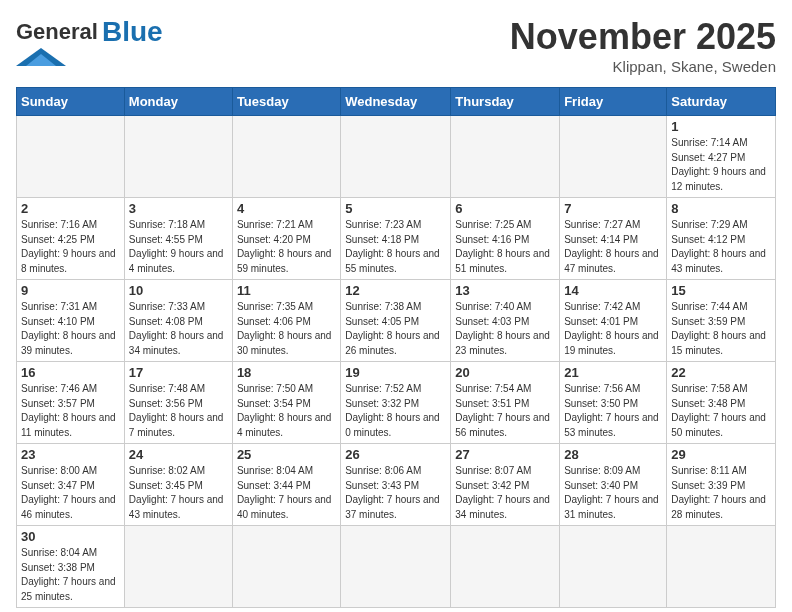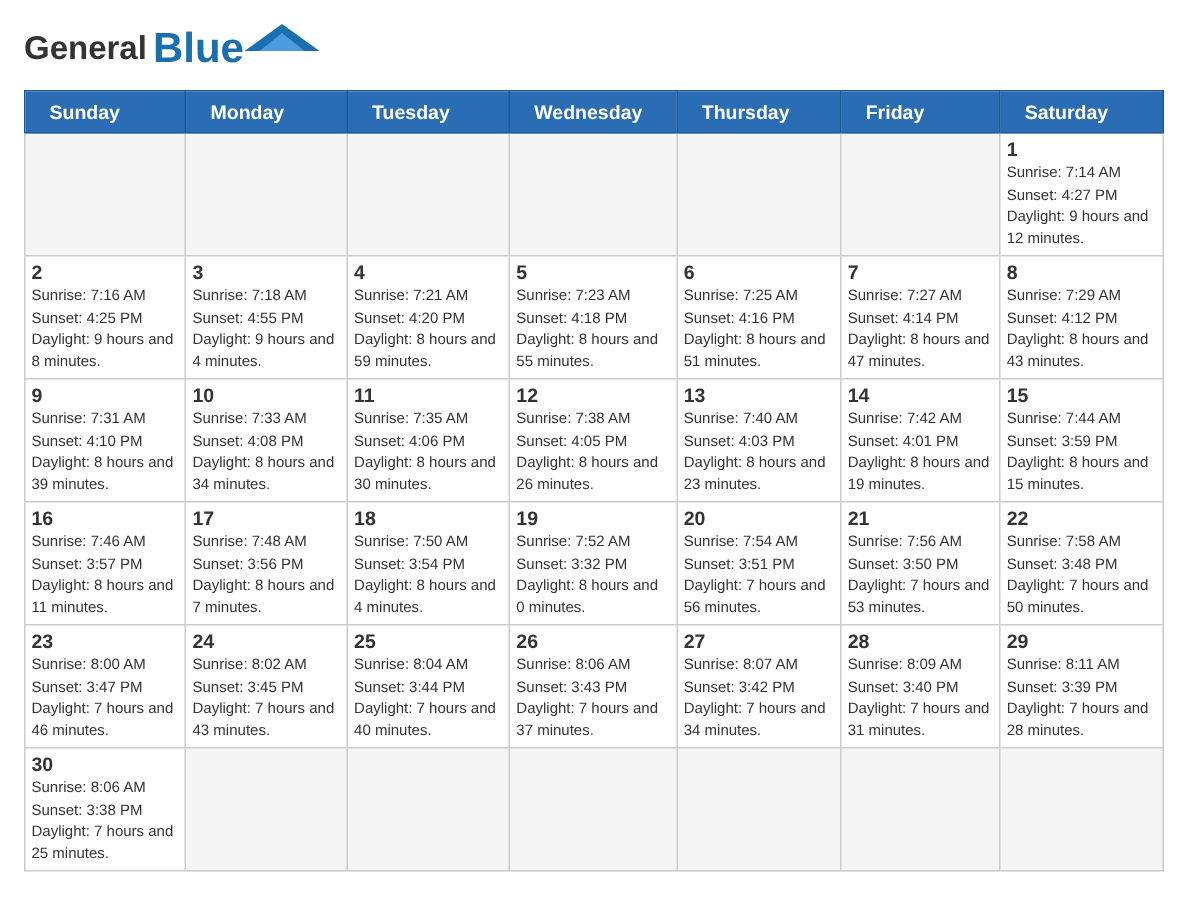--- a/index.html
+++ b/index.html
@@ -11,21 +11,21 @@
       padding: 16px;
     }
     .header {
       display: flex;
       justify-content: space-between;
       align-items: flex-start;
       margin-bottom: 12px;
     }
     .logo {
       display: flex;
-      flex-direction: row;
+      flex-direction: column;
       align-items: flex-start;
     }
     .title-block {
       text-align: right;
     }
     .month-title {
       font-size: 36px;
       font-weight: bold;
       color: #333;
     }
@@ -36,21 +36,21 @@
     .calendar {
       width: 100%;
       border-collapse: collapse;
       border: 1px solid #ccc;
     }
     .calendar th {
       background: #2a6db5;
       color: #fff;
       font-size: 13px;
       font-weight: bold;
-      padding: 6px 16px;
+      padding: 6px 4px;
       text-align: left;
       border: 1px solid #1a5a9a;
     }
     .calendar td {
       vertical-align: top;
       border: 1px solid #ccc;
       padding: 3px 4px;
       width: 113px;
       min-height: 70px;
       background: #fff;
@@ -82,20 +82,24 @@
   <div class="logo">
     <div style="display:flex;align-items:center;gap:4px;">
       <span style="font-size:22px;font-weight:bold;color:#333;">General</span>
       <span style="font-size:28px;font-weight:bold;color:#1a6faf;">Blue</span>
     </div>
     <svg width="50" height="18" viewBox="0 0 50 18">
       <polygon points="0,18 25,0 50,18" fill="#1a6faf"></polygon>
       <polygon points="10,18 25,6 40,18" fill="#4a9de0"></polygon>
     </svg>
   </div>
+  <div class="title-block">
+    <div class="month-title">November 2025</div>
+    <div class="location">Klippan, Skane, Sweden</div>
+  </div>
 </div>
 
 <table class="calendar">
   <thead>
     <tr>
     <th>Sunday</th>
         <th>Monday</th>
         <th>Tuesday</th>
         <th>Wednesday</th>
         <th>Thursday</th>
@@ -290,21 +294,21 @@
         <td>
           <span class="day-number">29</span>
           <div class="day-info">Sunrise: 8:11 AM
 Sunset: 3:39 PM
 Daylight: 7 hours and 28 minutes.</div>
         </td>
       </tr>
       <tr>
         <td>
           <span class="day-number">30</span>
-          <div class="day-info">Sunrise: 8:06 AM
+          <div class="day-info">Sunrise: 8:04 AM
 Sunset: 3:38 PM
 Daylight: 7 hours and 25 minutes.</div>
         </td>
         <td class="empty last-row"></td>
         <td class="empty last-row"></td>
         <td class="empty last-row"></td>
         <td class="empty last-row"></td>
         <td class="empty last-row"></td>
         <td class="empty last-row"></td>
       </tr>

